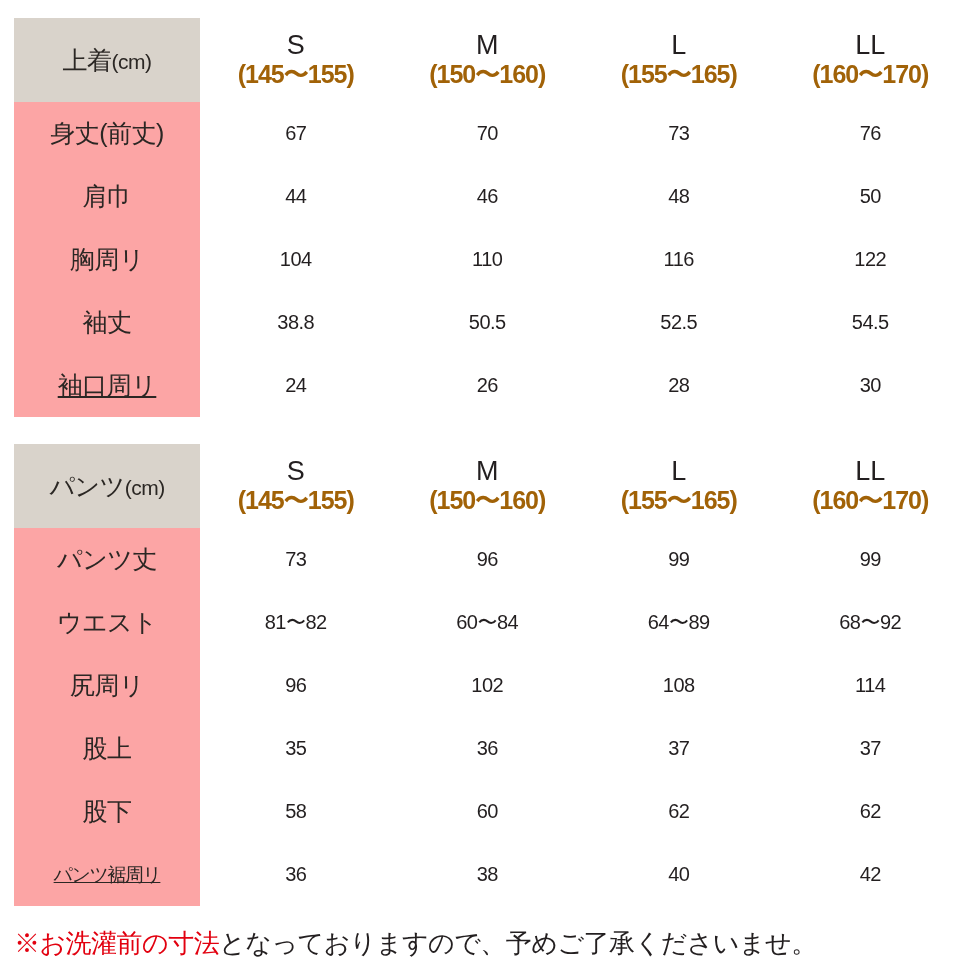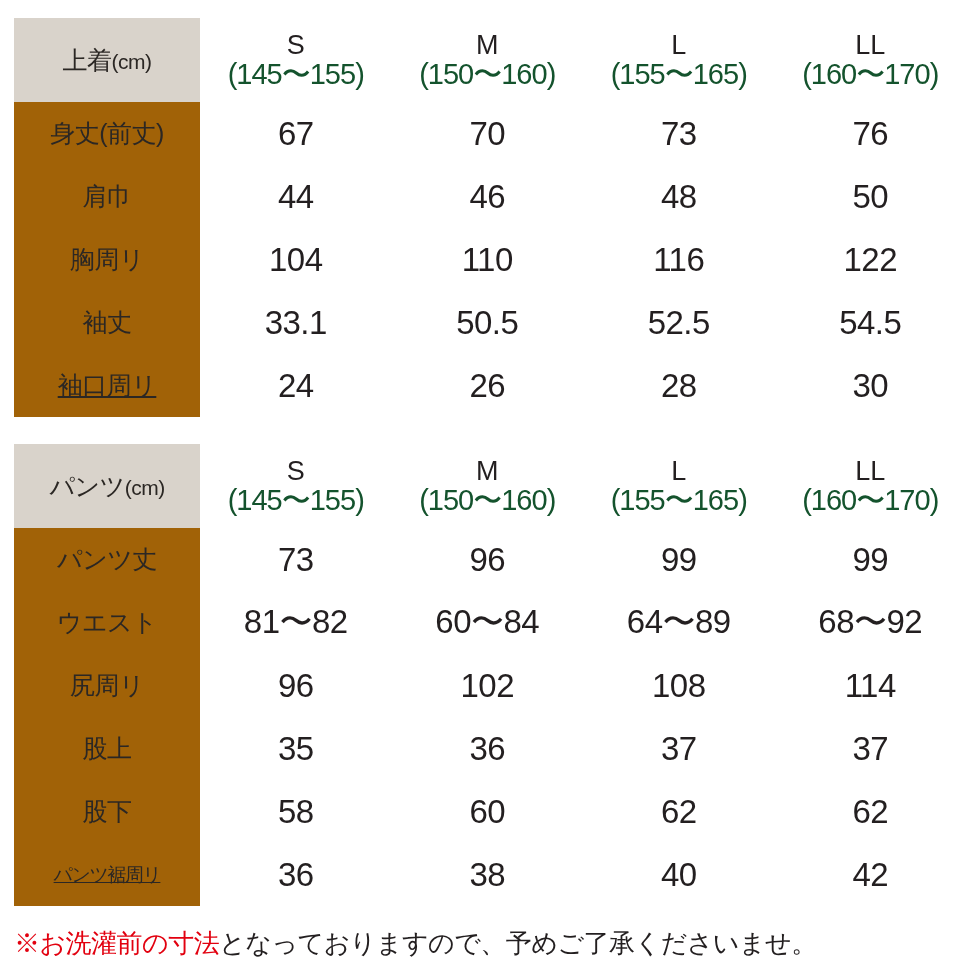--- a/index.html
+++ b/index.html
@@ -47,38 +47,39 @@
     padding: 2px 0 4px 0;
   }
   .hdr-size .sz {
     display: block;
     font-size: 27px;
     line-height: 30px;
     color: #231f20;
   }
   .hdr-size .rng {
     display: block;
-    font-size: 29px;
+    font-size: 25px;
     line-height: 28px;
-    color: #14532d;
+    color: #a16207;
     letter-spacing: -1px;
+    font-weight: bold;
   }
 
   
   tbody tr { height: 63px; }
   td.row-label {
-    background: #a16207;
+    background: #fca5a5;
     color: #2b2724;
     font-size: 25px;
     letter-spacing: -0.5px;
     border-bottom: 1px solid #ffffff;
   }
   td.row-label.small { font-size: 19px; letter-spacing: -1.5px; }
   td.val {
-    font-size: 33px;
+    font-size: 20px;
     color: #231f20;
     background: #ffffff;
     border-bottom: 1px solid #e4e0da;
     letter-spacing: -0.5px;
   }
   tbody tr:last-child td.val { border-bottom: 0; }
   tbody tr:last-child td.row-label { border-bottom: 0; text-decoration: underline; }
 
   .table-wrap { margin-bottom: 0; }
   .gap { height: 27px; }
@@ -146,21 +147,21 @@
         </tr>
         <tr>
           <td class="row-label">胸周リ</td>
           <td class="val">104</td>
           <td class="val">110</td>
           <td class="val">116</td>
           <td class="val">122</td>
         </tr>
         <tr>
           <td class="row-label">袖丈</td>
-          <td class="val">33.1</td>
+          <td class="val">38.8</td>
           <td class="val">50.5</td>
           <td class="val">52.5</td>
           <td class="val">54.5</td>
         </tr>
         <tr>
           <td class="row-label">袖口周リ</td>
           <td class="val">24</td>
           <td class="val">26</td>
           <td class="val">28</td>
           <td class="val">30</td>

